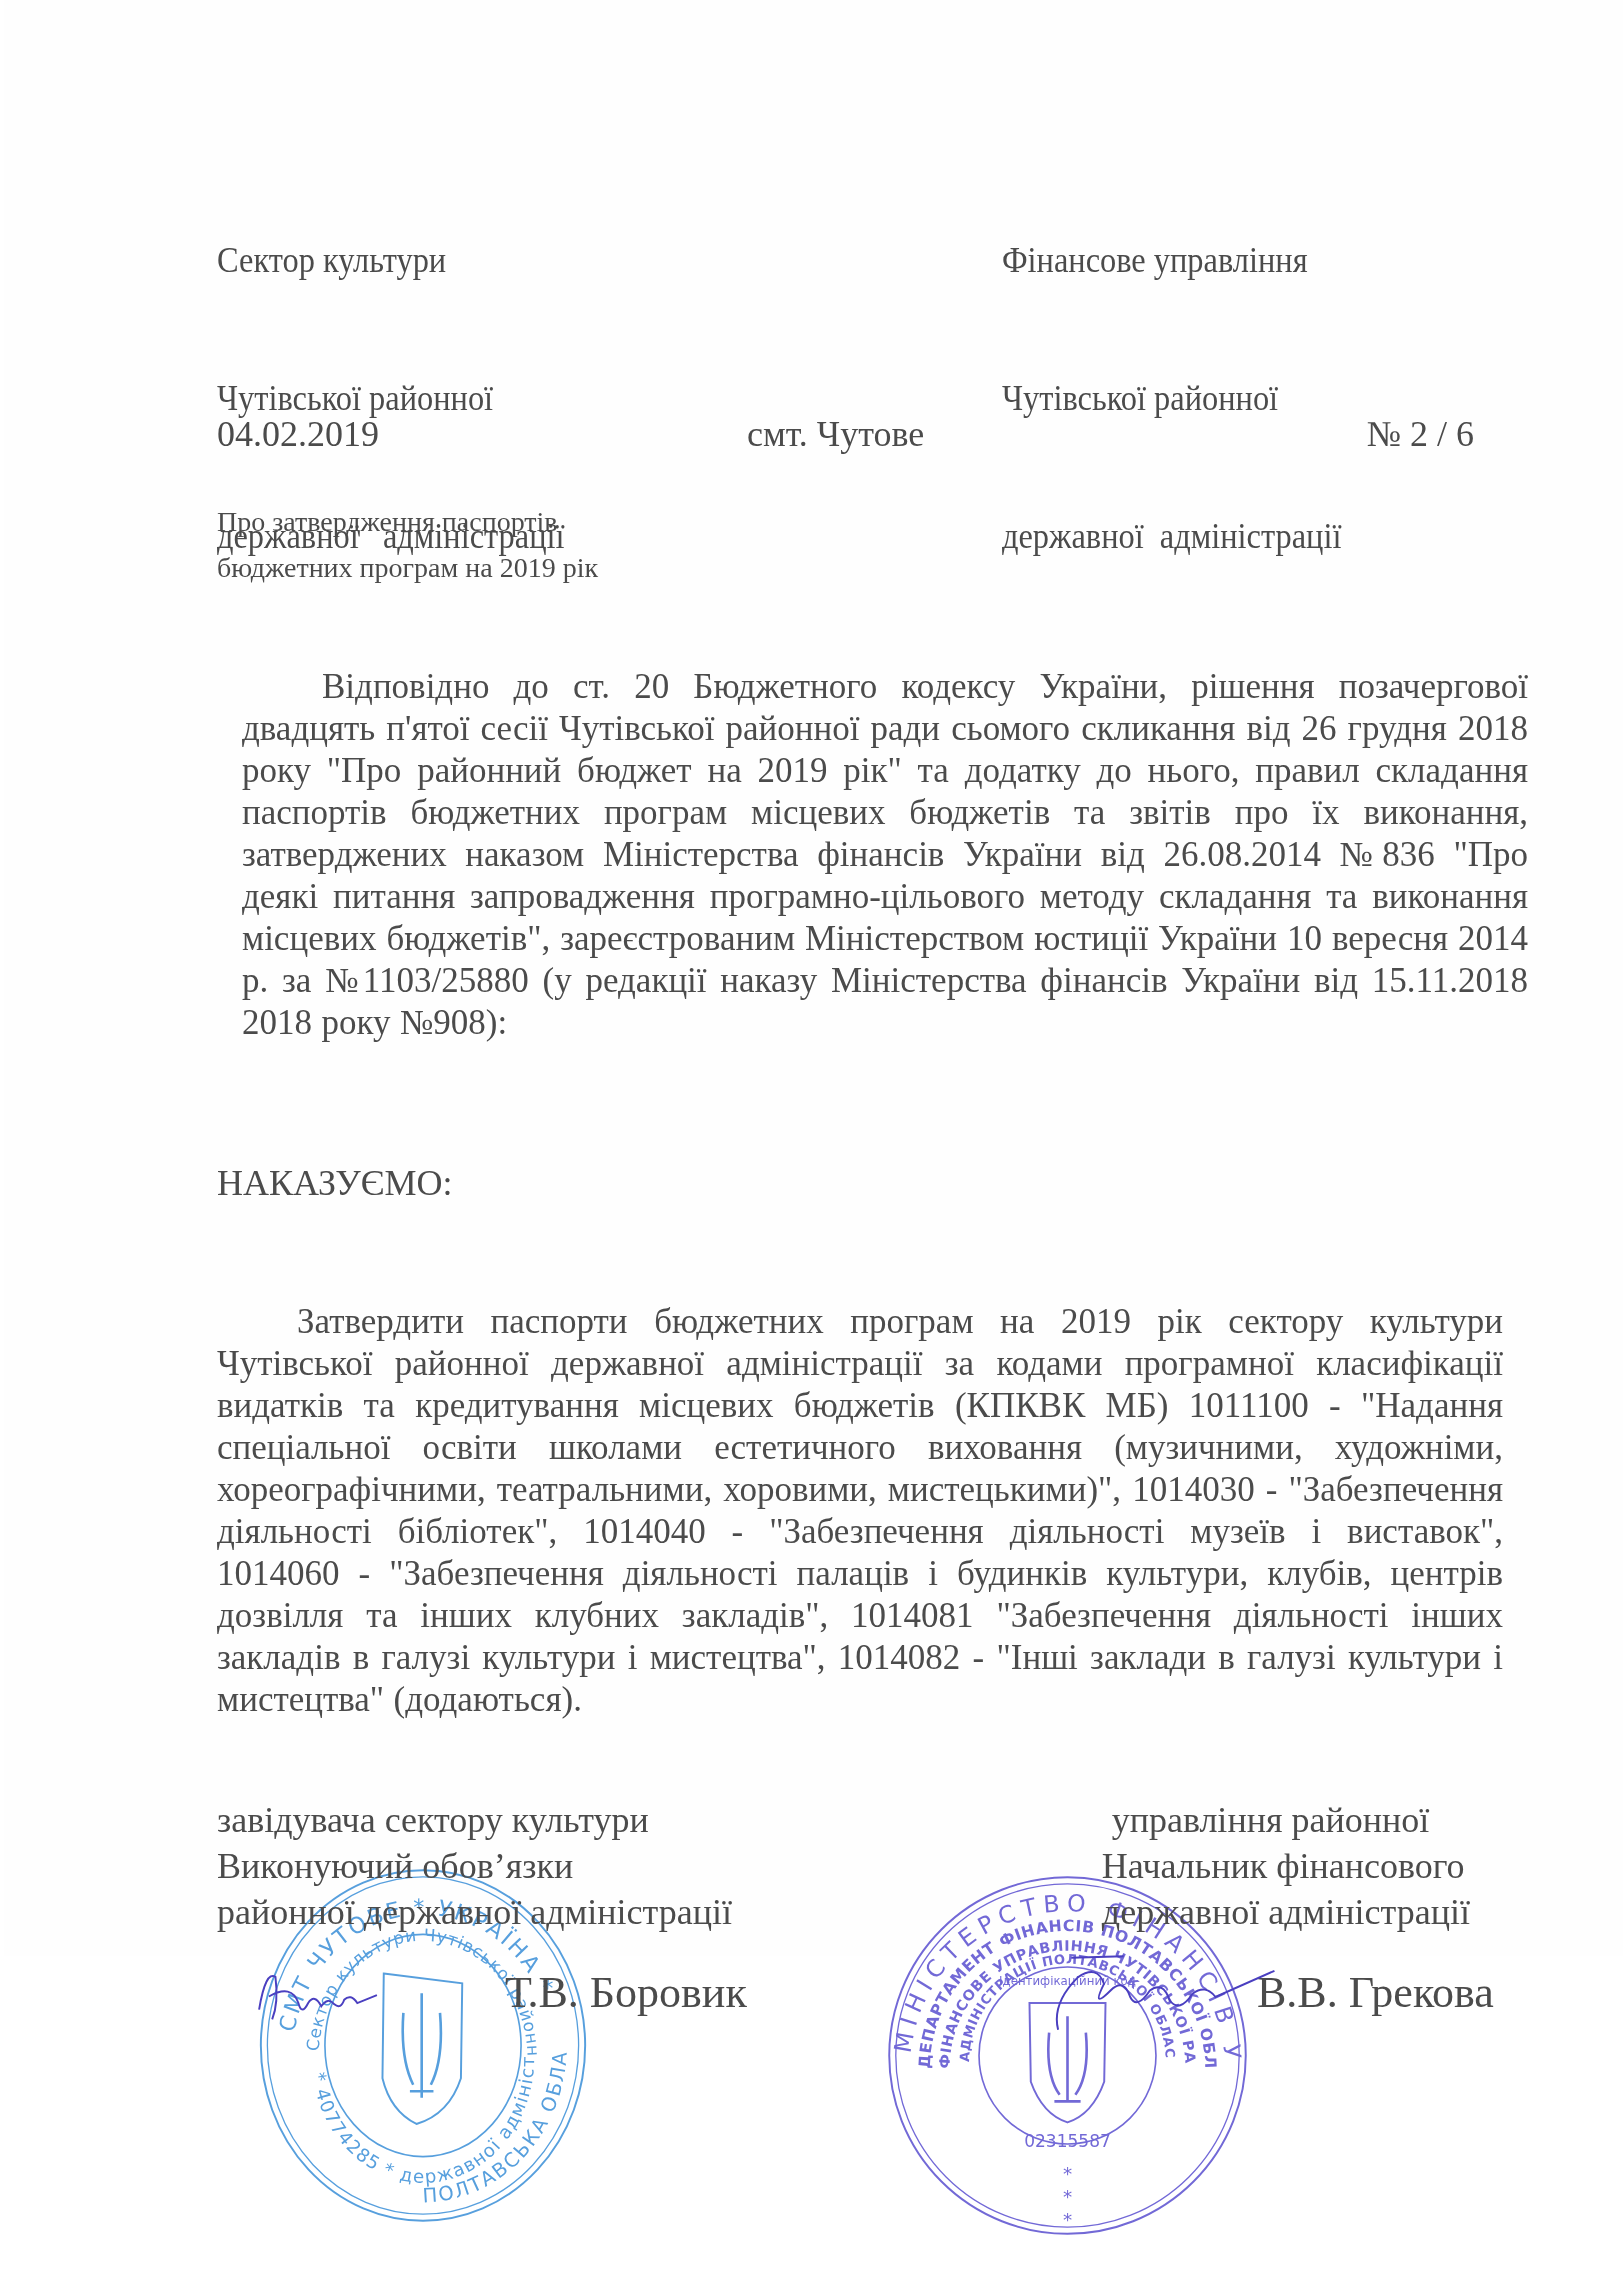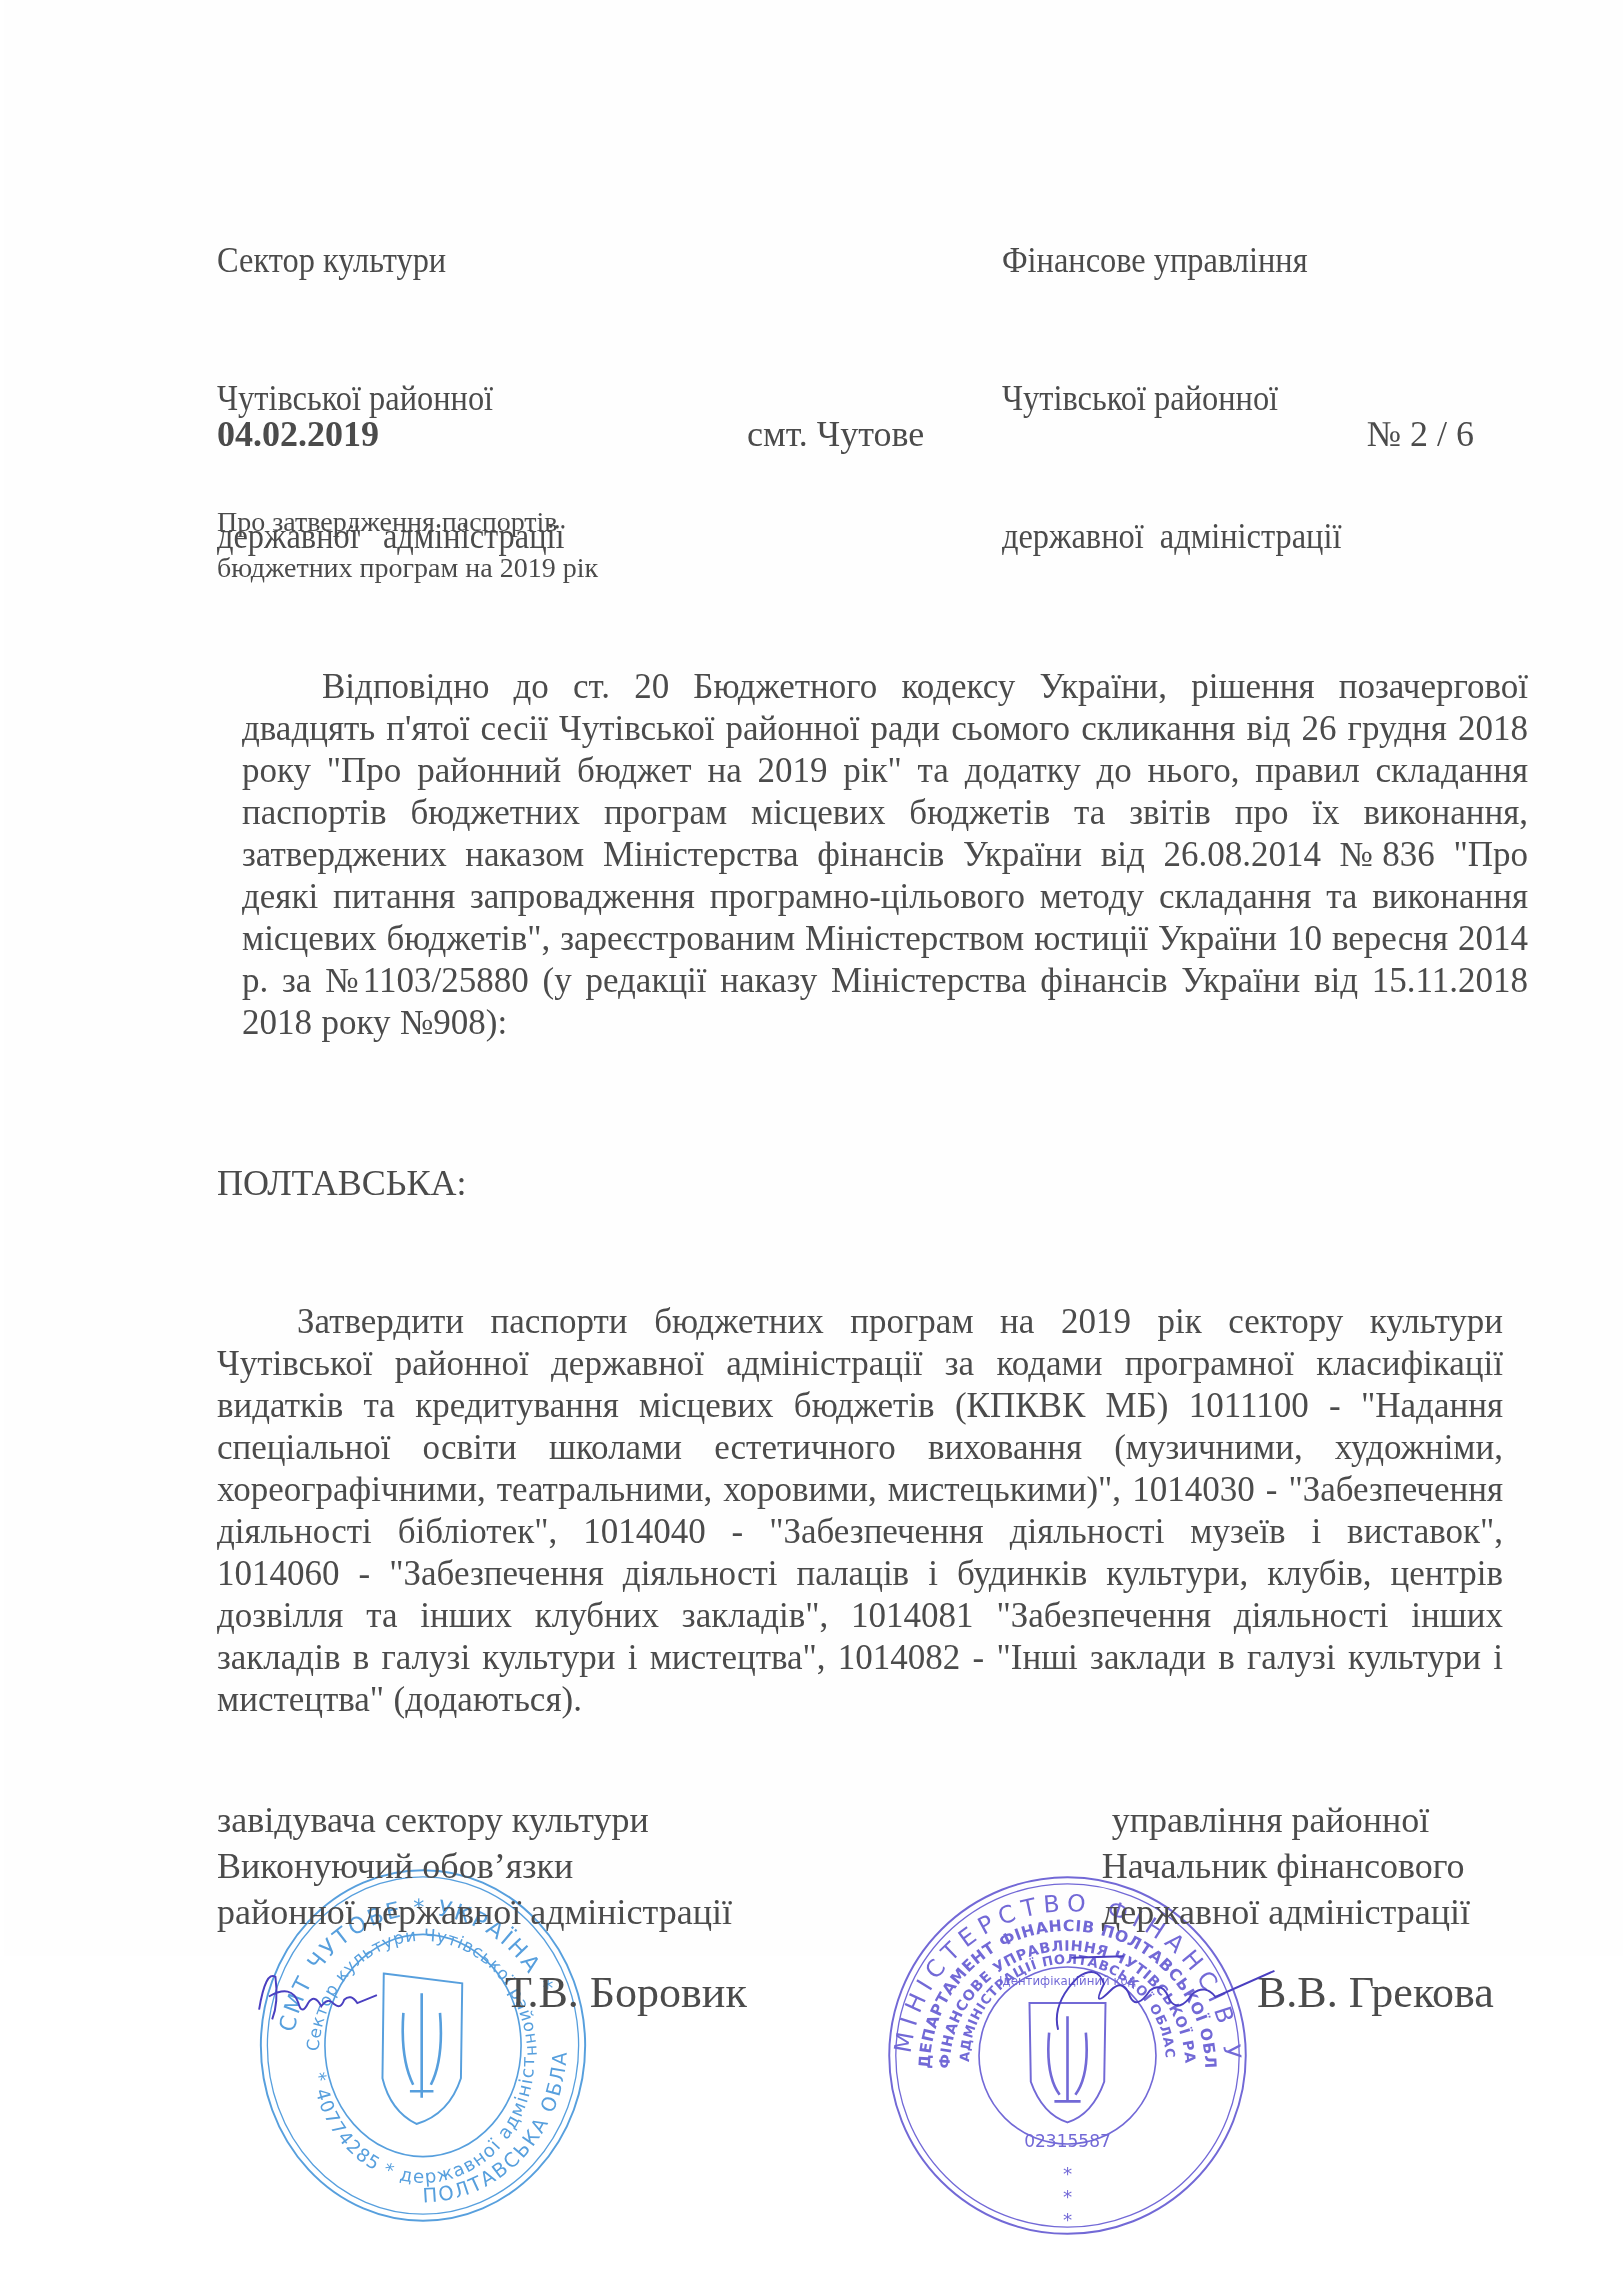--- a/index.html
+++ b/index.html
@@ -50,21 +50,21 @@
 
     .meta-line {
       position: absolute;
       top: 411px;
       left: 213px;
       width: 1257px;
       height: 46px;
       font-size: 36px;
       line-height: 46px;
     }
-    .meta-date { position: absolute; left: 0; top: 0; font-weight: bold; }
+    .meta-date { position: absolute; left: 0; top: 0; }
     .meta-place { position: absolute; left: 530px; top: 0; }
     .meta-number { position: absolute; right: 0; top: 0; }
 
     .subject {
       position: absolute;
       top: 499px;
       left: 213px;
       font-size: 28px;
       line-height: 46px;
     }
@@ -145,21 +145,21 @@
     <span class="meta-number">№ 2 / 6</span>
   </div>
 
   <div class="subject">
     <div>Про затвердження паспортів</div>
     <div>бюджетних програм на 2019 рік</div>
   </div>
 
   <div class="body-para para-1">Відповідно до ст. 20 Бюджетного кодексу України, рішення позачергової двадцять п'ятої сесії Чутівської районної ради сьомого скликання від 26 грудня 2018 року "Про районний бюджет на 2019 рік" та додатку до нього, правил складання паспортів бюджетних програм місцевих бюджетів та звітів про їх виконання, затверджених наказом Міністерства фінансів України від 26.08.2014 №836 "Про деякі питання запровадження програмно-цільового методу складання та виконання місцевих бюджетів", зареєстрованим Міністерством юстиції України 10 вересня 2014 р. за №1103/25880 (у редакції наказу Міністерства фінансів України від 15.11.2018 2018 року №908):</div>
 
-  <div class="order-word">ПОЛТАВСЬКА:</div>
+  <div class="order-word">НАКАЗУЄМО:</div>
 
   <div class="body-para para-2">Затвердити паспорти бюджетних програм на 2019 рік сектору культури Чутівської районної державної адміністрації за кодами програмної класифікації видатків та кредитування місцевих бюджетів (КПКВК МБ) 1011100 - "Надання спеціальної освіти школами естетичного виховання (музичними, художніми, хореографічними, театральними, хоровими, мистецькими)", 1014030 - "Забезпечення діяльності бібліотек", 1014040 - "Забезпечення діяльності музеїв і виставок", 1014060 - "Забезпечення діяльності палаців і будинків культури, клубів, центрів дозвілля та інших клубних закладів", 1014081 "Забезпечення діяльності інших закладів в галузі культури і мистецтва", 1014082 - "Інші заклади в галузі культури і мистецтва" (додаються).</div>
 
   <div class="stamp stamp-left">
     <svg viewBox="0 0 520 560">
       <g fill="none" stroke="#3a8fd8" stroke-width="3">
         <ellipse cx="260" cy="280" rx="248" ry="268"></ellipse>
         <ellipse cx="260" cy="280" rx="238" ry="258" stroke-width="2"></ellipse>
         <ellipse cx="260" cy="280" rx="150" ry="170" stroke-width="2.5"></ellipse>
         <path d="M200 170 L320 185 L318 330 Q300 385 250 400 Q210 380 198 330 Z" stroke-width="3"></path>

